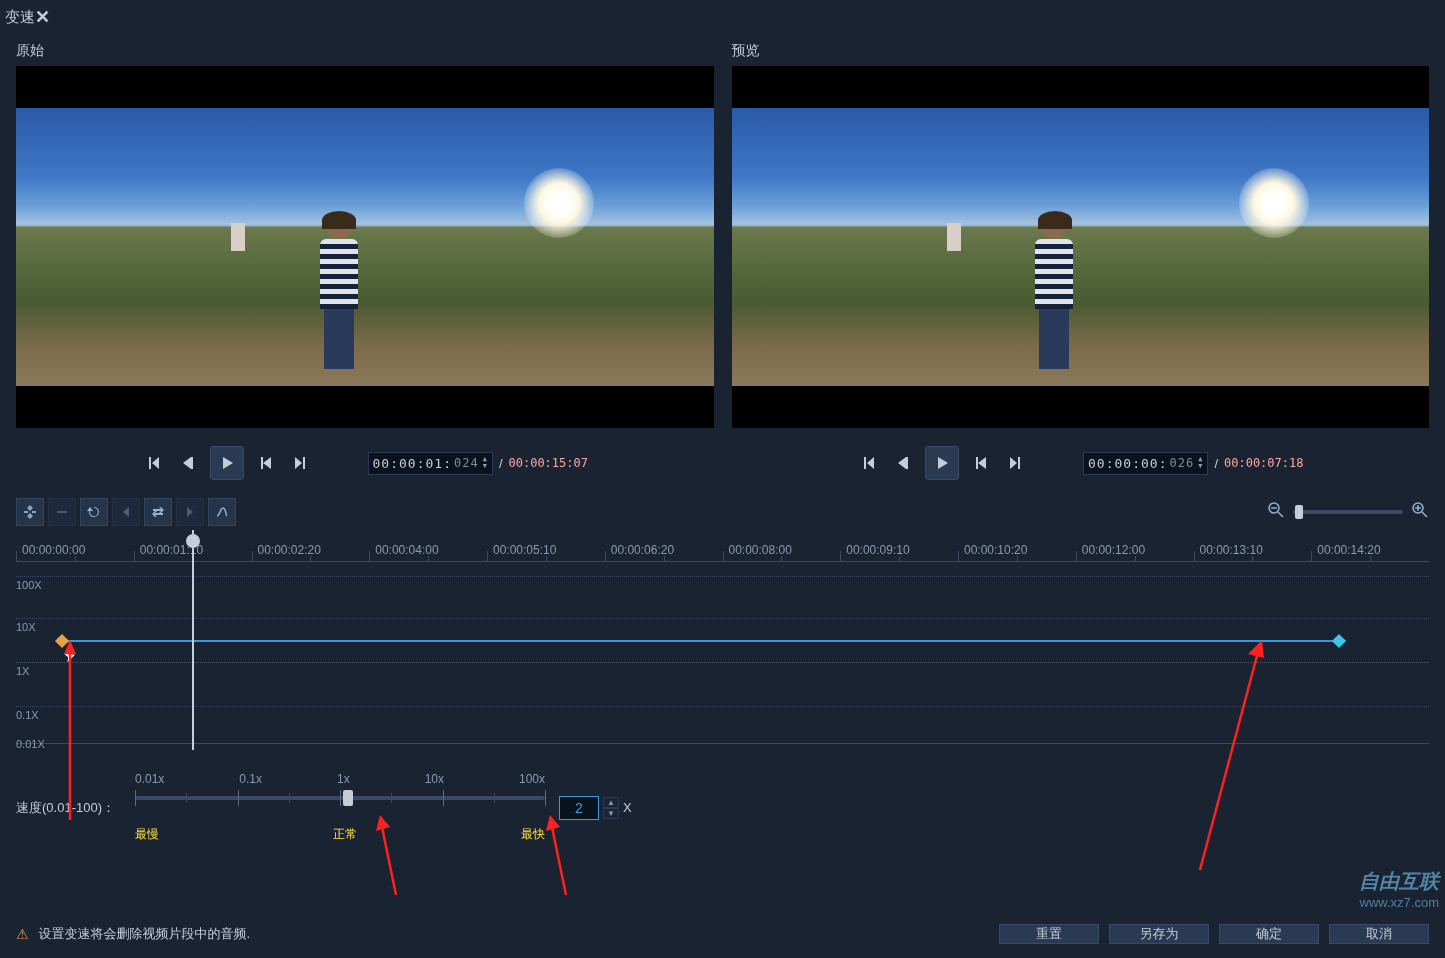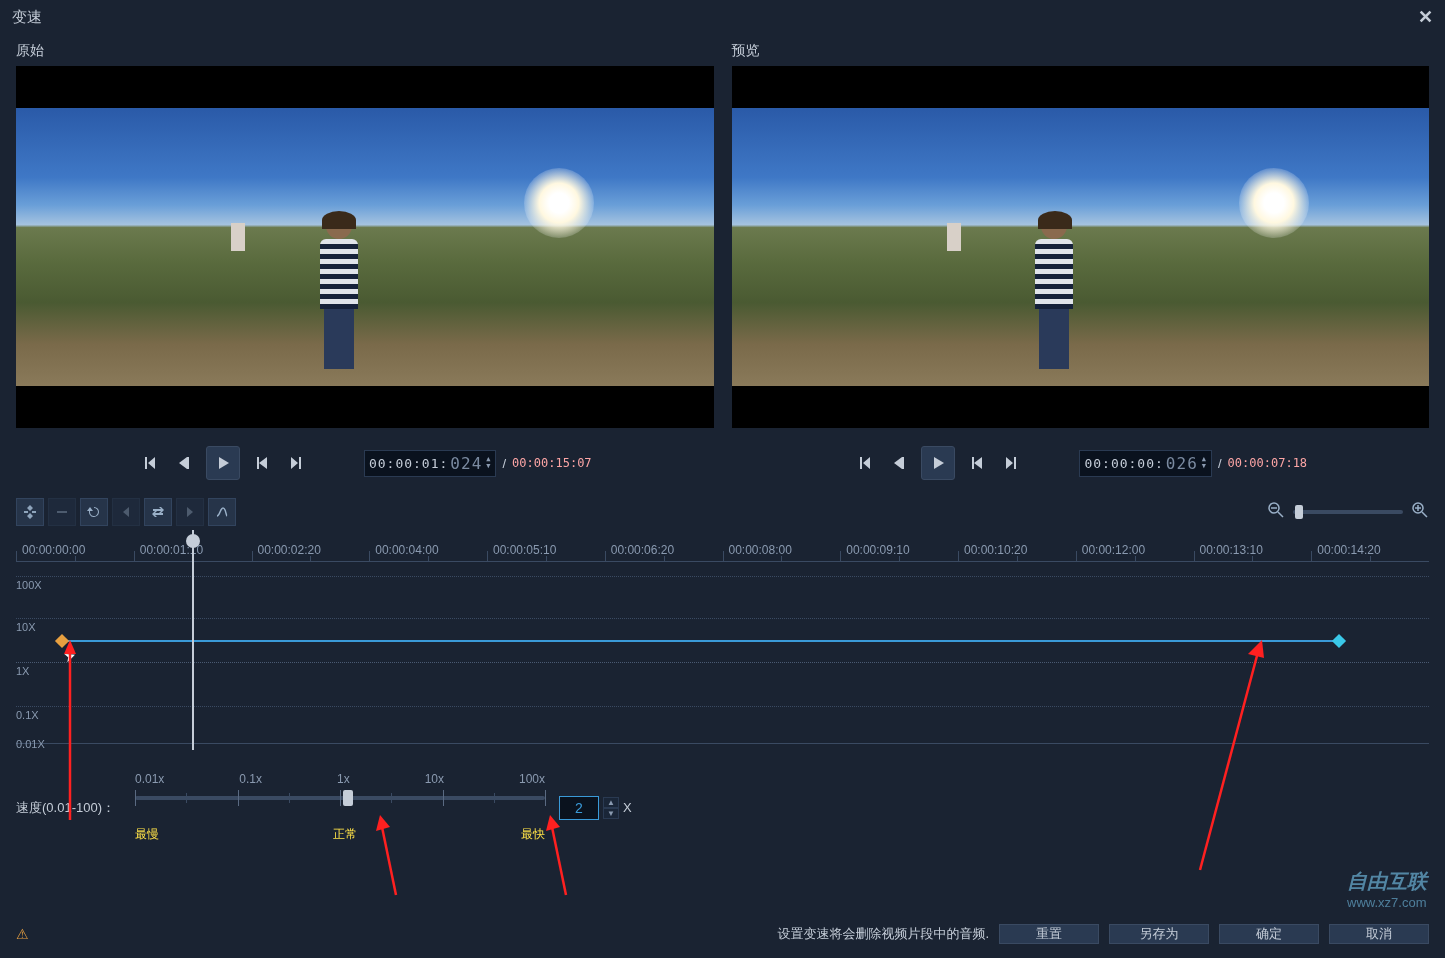--- a/index.html
+++ b/index.html
@@ -8,23 +8,23 @@
     height: 958px;
     background: #1a2332;
     color: #c5cdd8;
     font-family: "Microsoft YaHei", sans-serif;
     font-size: 13px;
     overflow: hidden;
     position: relative;
   }
   .titlebar {
     display: flex;
-    justify-content: space-between;
+    justify-content: flex-start;
     align-items: center;
-    padding: 6px 12px;
+    padding: 6px 5px;
   }
   .titlebar .title { font-size: 15px; color: #c5cdd8; }
   .close-x { color: #c5cdd8; font-size: 18px; cursor: pointer; font-weight: bold; }
   .previews {
     display: flex;
     gap: 18px;
     padding: 8px 16px 0 16px;
   }
   .preview-col { flex: 1; }
   .preview-label { font-size: 14px; color: #c5cdd8; margin-bottom: 6px; }
@@ -91,21 +91,21 @@
   .tc-box {
     background: #0a121e;
     border: 1px solid #2a3a52;
     padding: 3px 4px;
     display: flex; align-items: center;
     font-family: monospace;
     font-size: 13px;
     letter-spacing: 1px;
     margin-left: 16px;
   }
-  .tc-box .frames { color: #7a8aa0; font-size: 16px; margin-left: 2px; }
+  .tc-box .frames { color: #7a8aa0; font-size: 12px; margin-left: 2px; }
   .tc-spin { display: flex; flex-direction: column; margin-left: 4px; gap: 0; }
   .tc-spin span { font-size: 7px; line-height: 7px; color: #8a9ab0; cursor: pointer; }
   .tc-total { font-family: monospace; font-size: 12px; color: #fca5a5; }
   .tc-sep { color: #c5cdd8; }
 
   .toolbar-row {
     display: flex;
     align-items: center;
     padding: 8px 16px 4px 16px;
     gap: 4px;
@@ -277,21 +277,21 @@
     bottom: 0; left: 0; right: 0;
     display: flex;
     align-items: center;
     padding: 10px 16px 14px 16px;
     gap: 10px;
   }
   .warn-icon {
     color: #e8a040;
     font-size: 14px;
   }
-  .warn-text { font-size: 13px; color: #c5cdd8; flex: 1; text-align: right; }
+  .warn-text { font-size: 13px; color: #c5cdd8; flex: 1; }
   .act-btn {
     min-width: 100px;
     height: 20px;
     background: #2a3a52;
     border: 1px solid #3a4a62;
     color: #c5cdd8;
     display: flex; align-items: center; justify-content: center;
     cursor: pointer;
     font-size: 13px;
   }
@@ -299,21 +299,22 @@
   .arrow-anno {
     position: absolute;
     pointer-events: none;
     z-index: 100;
   }
   .arrow-anno line { stroke: #ff2020; stroke-width: 2.5; }
   .arrow-anno polygon { fill: #ff2020; }
 
   .watermark {
     position: absolute;
-    right: 18px; bottom: 48px;
+    right: 6px; bottom: 48px;
+    text-align: right;
     pointer-events: none;
     z-index: 50;
   }
   .watermark .wm1 { font-size: 20px; color: rgba(120,200,240,0.6); font-style: italic; font-weight: bold;}
   .watermark .wm2 { font-size: 13px; color: rgba(120,200,240,0.55); }
 </style>
 </head>
 <body>
 
 <div class="titlebar">

